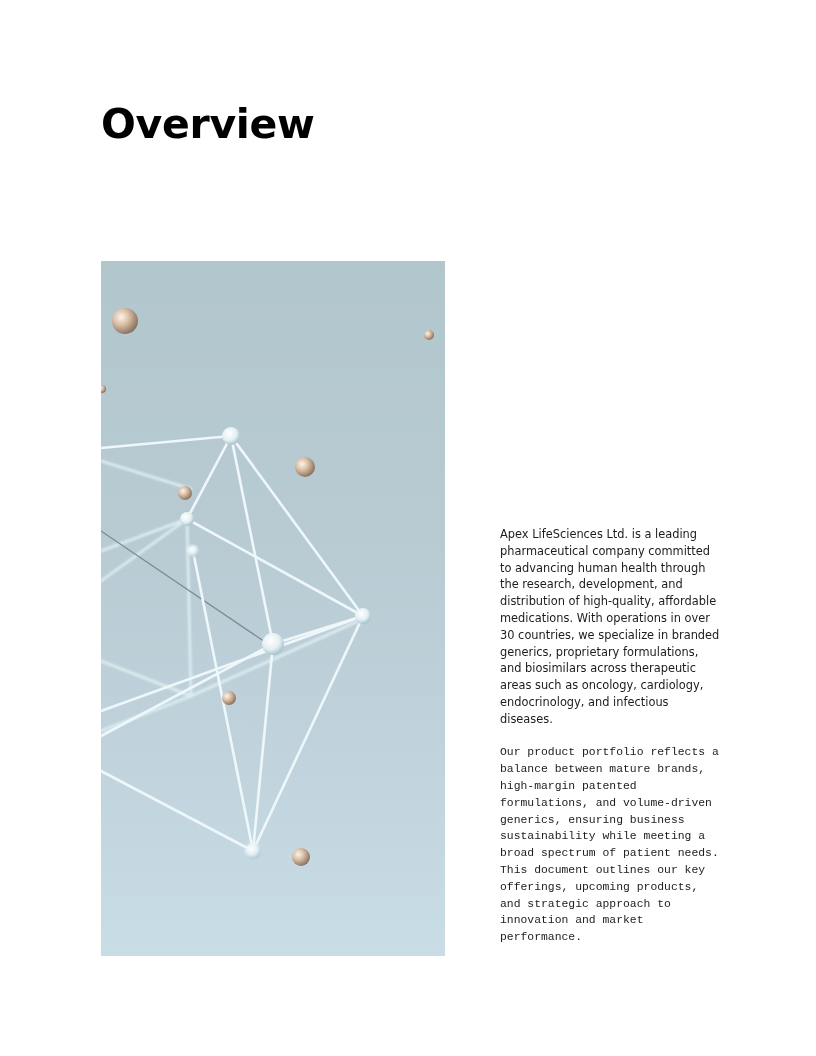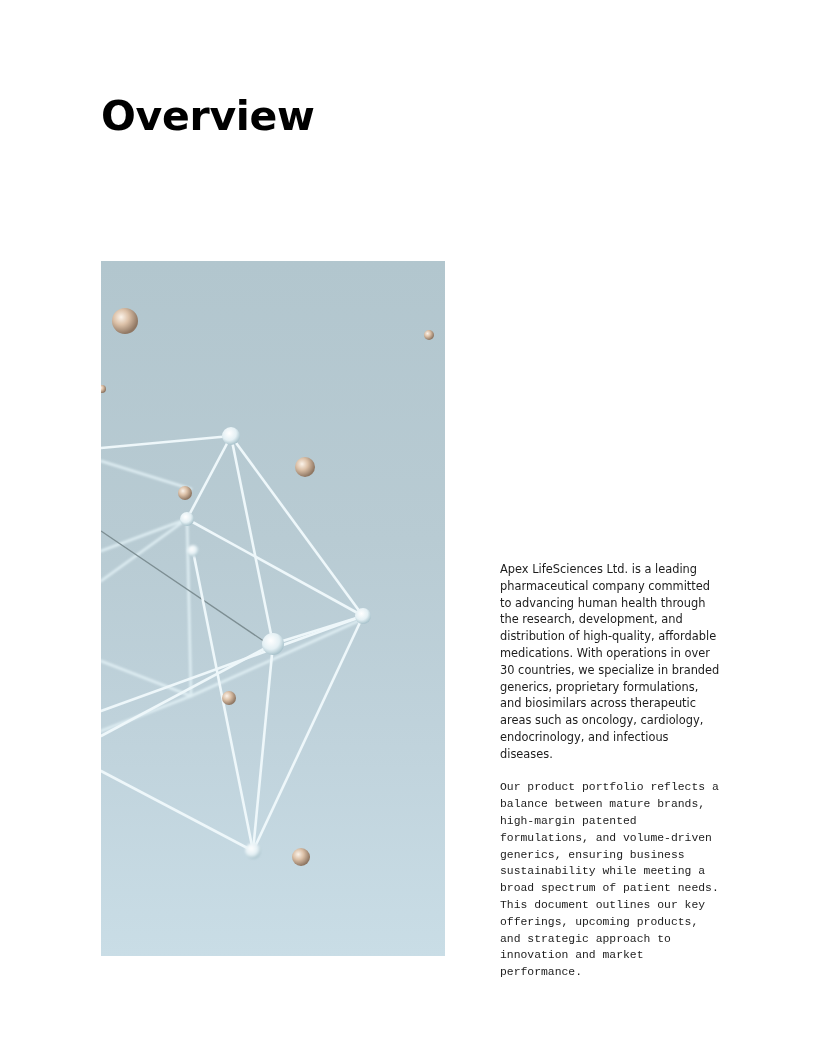--- a/index.html
+++ b/index.html
@@ -11,21 +11,21 @@
       width: 816px;
       height: 1056px;
       position: relative;
       overflow: hidden;
       font-family: "DejaVu Sans", "Liberation Sans", sans-serif;
       color: #1a1a1a;
     }
     .page-title {
       position: absolute;
       left: 101px;
-      top: 88px;
+      top: 96px;
       margin: 0;
       font-family: "DejaVu Sans", sans-serif;
       font-weight: bold;
       font-size: 41px;
       letter-spacing: -0.3px;
       line-height: 56px;
       color: #000000;
     }
     .hero-image {
       position: absolute;
@@ -37,21 +37,21 @@
       background: linear-gradient(180deg, #b2c6ce 0%, #b8cbd3 40%, #c0d3dc 70%, #c9dde6 100%);
     }
     .hero-image svg {
       display: block;
       width: 344px;
       height: 695px;
     }
     .body-text {
       position: absolute;
       left: 500px;
-      top: 561px;
+      top: 526px;
       width: 222px;
       font-family: "DejaVu Sans", sans-serif;
       font-size: 11.4px;
       line-height: 16.8px;
       color: #1c1c1c;
     }
     .body-text p {
       margin: 0 0 16.8px 0;
     }
     .body-text p:last-child {

